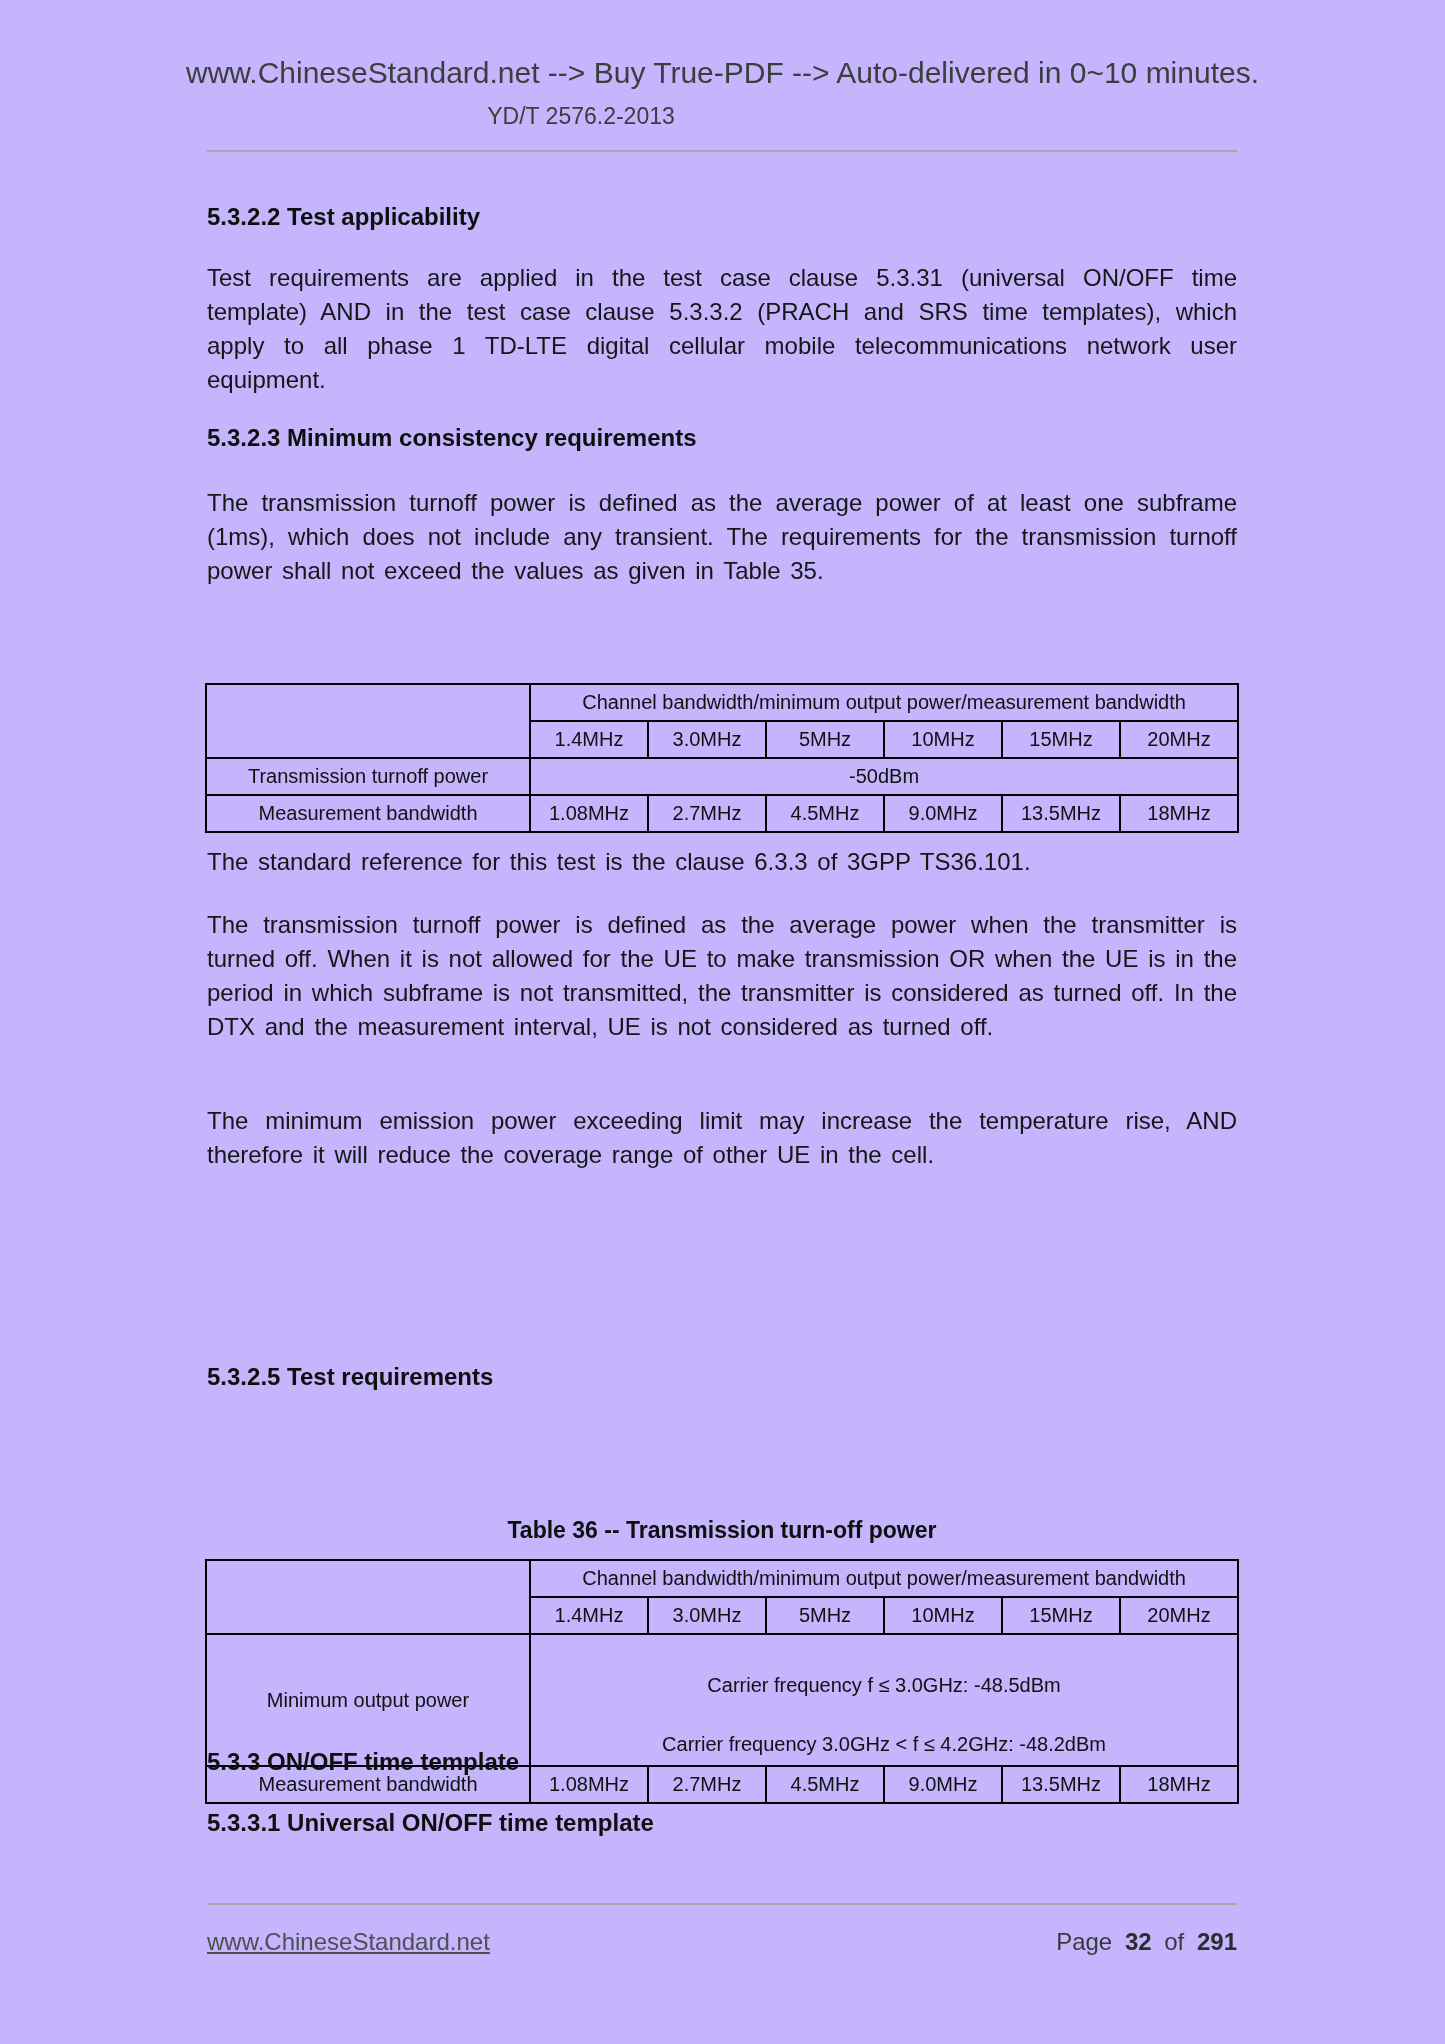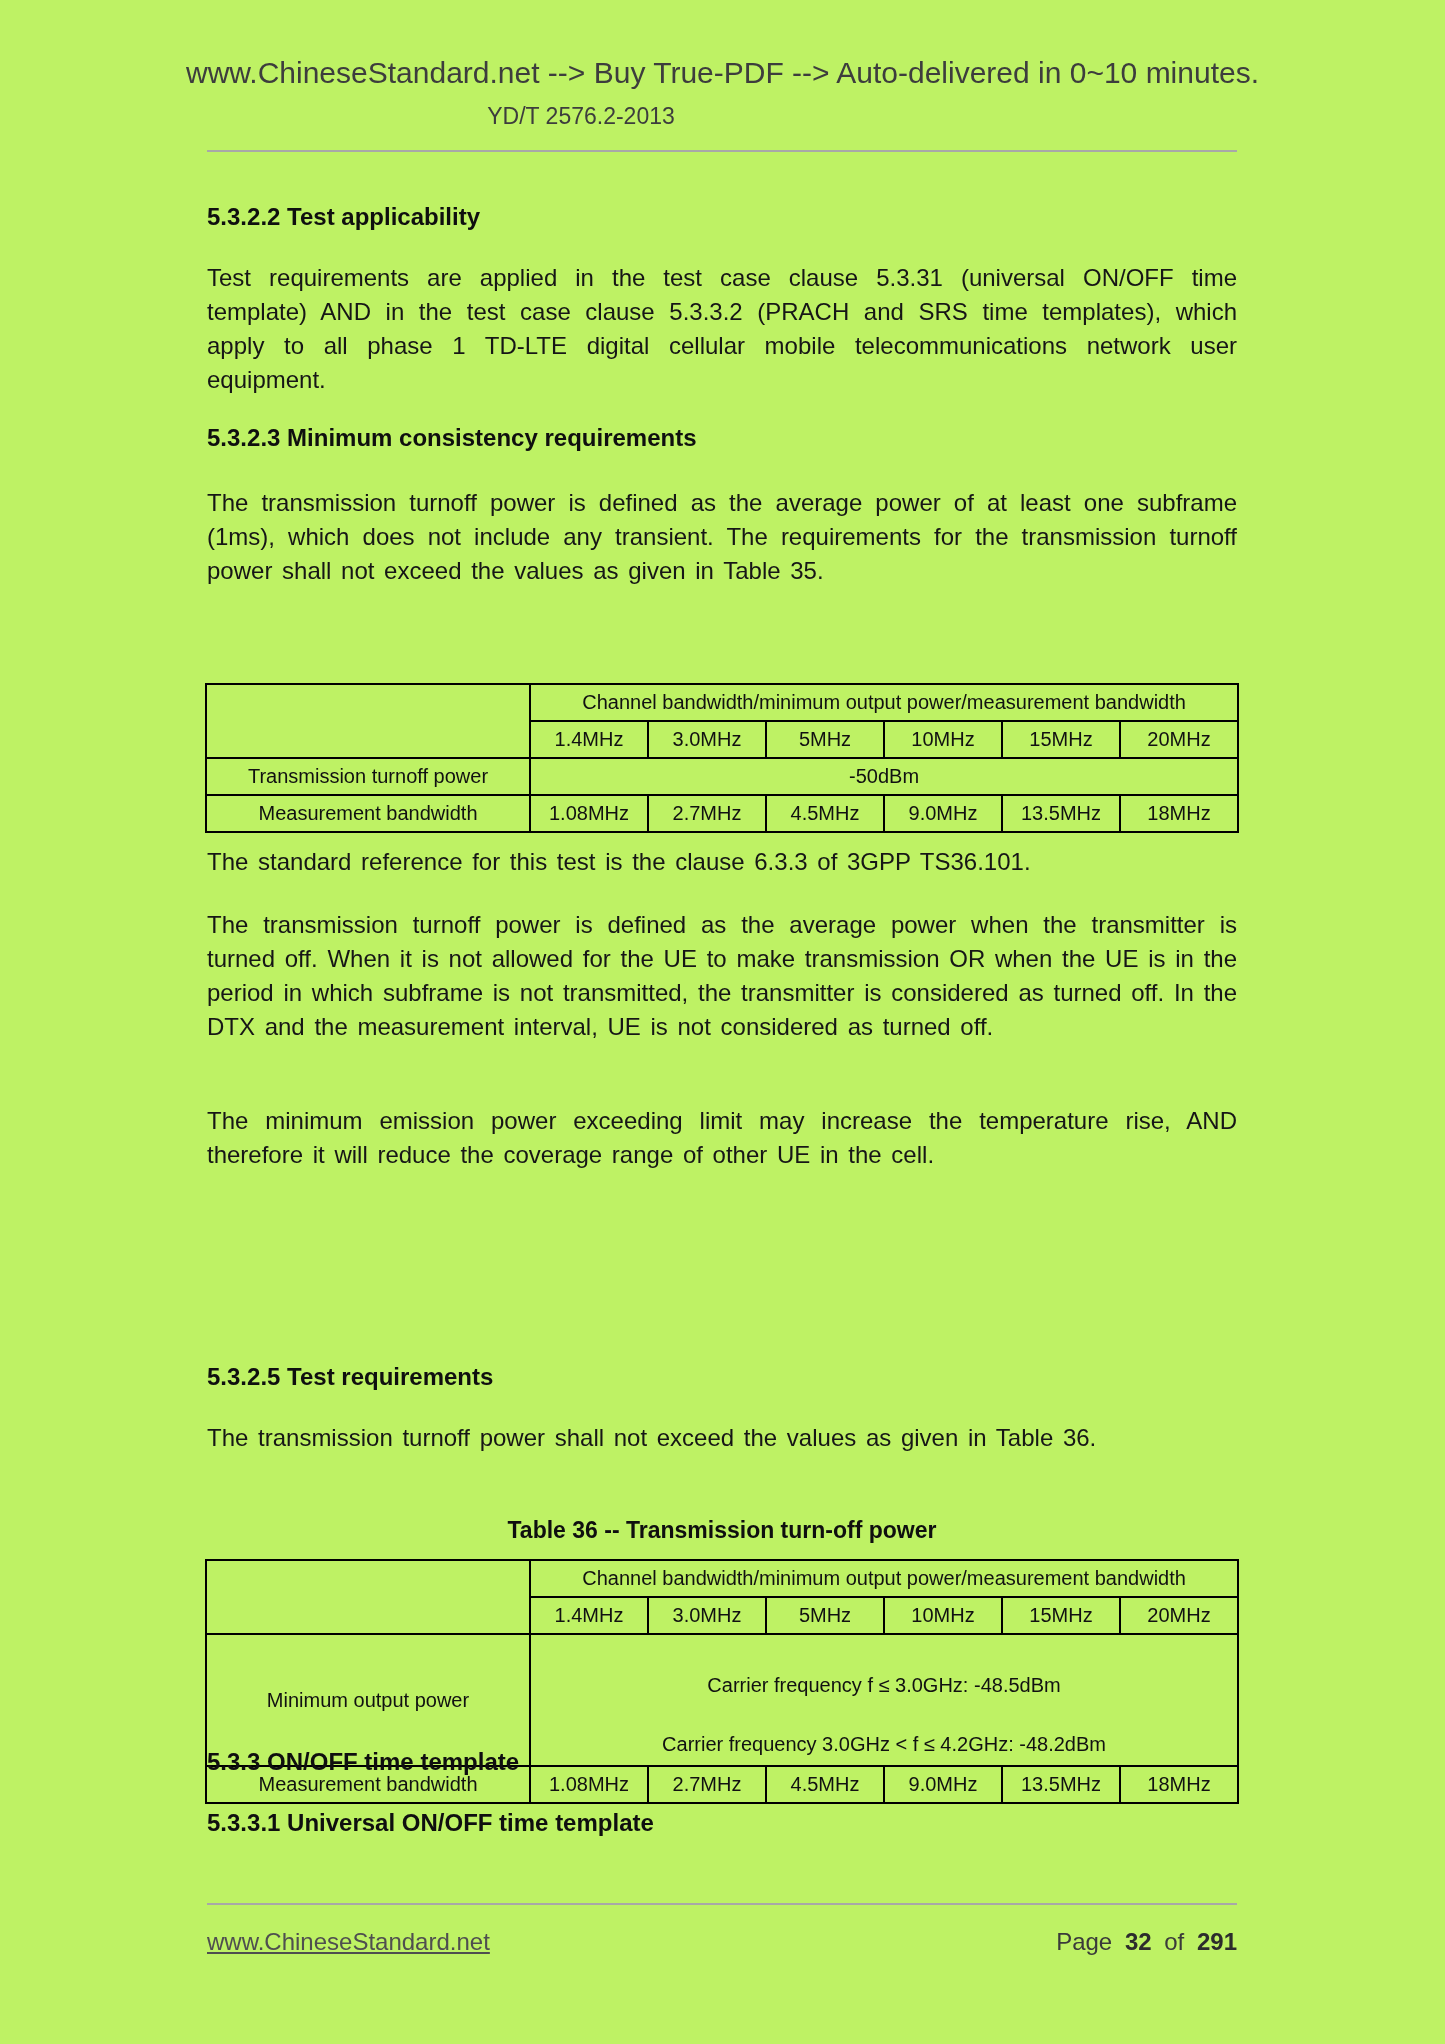--- a/index.html
+++ b/index.html
@@ -5,21 +5,21 @@
   html, body { margin: 0; padding: 0; }
   body {
     font-family: "Liberation Sans", sans-serif;
     background: #ffffff;
     color: #161616;
   }
   .page {
     position: relative;
     width: 1445px;
     height: 2044px;
-    background: #bef264;
+    background: #c4b5fd;
     overflow: hidden;
   }
   .abs { position: absolute; }
 
   
   .header-tagline {
     top: 56px; left: 0; width: 1445px;
     text-align: center;
     font-size: 30px;
     color: #3d3d3d;
@@ -174,21 +174,20 @@
       </tr>
     </tbody>
   </table>
 
   <div class="abs para p-5323-2">The standard reference for this test is the clause 6.3.3 of 3GPP TS36.101.</div>
   <div class="abs para p-5323-3">The transmission turnoff power is defined as the average power when the transmitter is turned off. When it is not allowed for the UE to make transmission OR when the UE is in the period in which subframe is not transmitted, the transmitter is considered as turned off. In the DTX and the measurement interval, UE is not considered as turned off.</div>
   <div class="abs para p-5323-4">The minimum emission power exceeding limit may increase the temperature rise, AND therefore it will reduce the coverage range of other UE in the cell.</div>
 
 
   <div class="abs heading h-5325">5.3.2.5 Test requirements</div>
-  <div class="abs para p-5325-1">The transmission turnoff power shall not exceed the values as given in Table 36.</div>
 
   <div class="abs table-title t36-title">Table 36 -- Transmission turn-off power</div>
   <table class="std-table t36">
     <colgroup>
       <col class="label-col">
       <col class="data-col">
         <col class="data-col">
         <col class="data-col">
       <col class="data-col">
         <col class="data-col">

